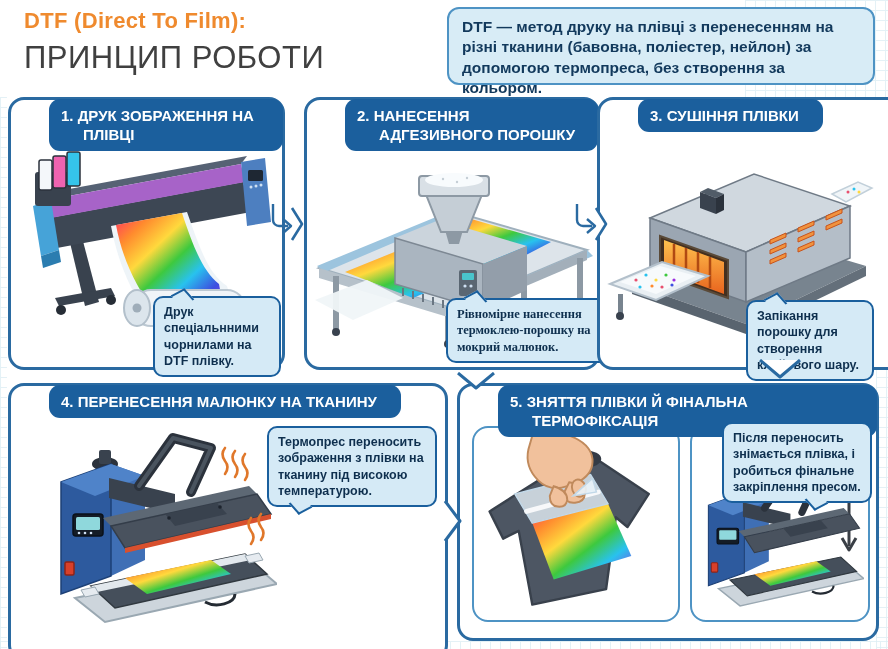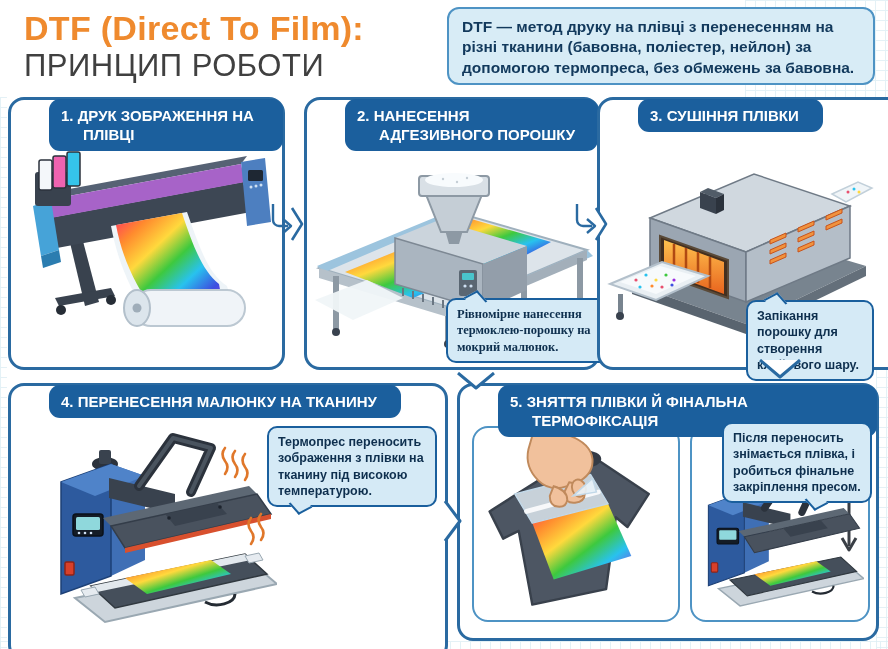--- a/index.html
+++ b/index.html
@@ -11,21 +11,21 @@
   }
   .grid-patch{
     position:absolute;z-index:0;opacity:.75;
     background-image:
       linear-gradient(to right,#dcedf3 1px,transparent 1px),
       linear-gradient(to bottom,#dcedf3 1px,transparent 1px);
     background-size:10px 10px;
   }
   
   .title-block{position:absolute;left:24px;top:2px;z-index:2;}
-  .title-l1{font-size:34px;line-height:37px;font-weight:800;color:#EF8A2E;letter-spacing:.3px;margin-top:8px;}
+  .title-l1{font-size:22px;line-height:37px;font-weight:800;color:#EF8A2E;letter-spacing:.3px;}
   .title-l2{font-size:31px;line-height:37px;font-weight:400;color:#404040;letter-spacing:.5px;}
   .intro-box{
     position:absolute;left:447px;top:7px;width:428px;height:78px;box-sizing:border-box;z-index:2;
     background:#D8ECF6;border:2px solid #4E93C4;border-radius:12px;
     padding:8px 13px;font-size:15.5px;font-weight:600;color:#12395C;line-height:1.32;
   }
   
   .card{position:absolute;background:#fff;border:3px solid #2A6AA1;border-radius:16px;box-sizing:border-box;z-index:1;padding-left:39px;}
   #card1{left:8px;top:97px;width:277px;height:273px;}
   #card2{left:304px;top:97px;width:296px;height:273px;}
@@ -69,21 +69,21 @@
   <div class="grid-patch" style="left:745px;top:0;width:143px;height:97px;"></div>
   <div class="grid-patch" style="left:876px;top:97px;width:12px;height:552px;"></div>
   <div class="grid-patch" style="left:0;top:641px;width:888px;height:8px;"></div>
   <div class="grid-patch" style="left:0;top:97px;width:7px;height:552px;"></div>
 
   <div class="title-block">
     <div class="title-l1">DTF (Direct To Film):</div>
     <div class="title-l2">ПРИНЦИП РОБОТИ</div>
   </div>
 
-  <div class="intro-box">DTF — метод друку на плівці з перенесенням на різні тканини (бавовна, поліестер, нейлон) за допомогою термопреса, без обмежень за бавовна.</div>
+  <div class="intro-box">DTF — метод друку на плівці з перенесенням на різні тканини (бавовна, поліестер, нейлон) за допомогою термопреса, без створення за кольором.</div>
 
   <div class="card" id="card1">
     <div class="card-header hdr-block">1. ДРУК ЗОБРАЖЕННЯ НА ПЛІВЦІ</div>
     <svg class="illus" style="left:4px;top:34px;" width="262" height="206" viewBox="0 0 262 206">
       <defs>
         <linearGradient id="rb1" x1="0" y1="0" x2="1" y2="1">
           <stop offset="0" stop-color="#ff2e63"></stop>
             <stop offset="0.18" stop-color="#ff8a2e"></stop>
           <stop offset="0.36" stop-color="#ffd93d"></stop>
             <stop offset="0.52" stop-color="#3ec93e"></stop>
@@ -123,20 +123,21 @@
       <g>
         <path d="M96 92 L172 78 C186 118 194 140 212 152 L216 166 L136 186 C114 156 102 124 96 92 Z" fill="#eef4f8"></path>
         <path d="M101 91 L167 79 C179 115 188 137 204 150 L206 161 L140 178 C120 152 107 123 101 91 Z" fill="url(#rb1)"></path>
       </g>
       <g>
         <rect x="118" y="156" width="112" height="36" rx="18" fill="#f0f4f8" stroke="#bcc8d2" stroke-width="2"></rect>
         <ellipse cx="122" cy="174" rx="13" ry="18" fill="#dce5ec" stroke="#b3c0cb" stroke-width="2"></ellipse>
         <circle cx="122" cy="174" r="4.5" fill="#9fadb9"></circle>
       </g>
     </svg>
+    <div class="callout tail-top" id="callout1">Друк спеціальнними чорнилами на DTF плівку.</div>
   </div>
 
   <div class="card" id="card2">
     <div class="card-header hdr-block">2. НАНЕСЕННЯ АДГЕЗИВНОГО ПОРОШКУ</div>
     <svg class="illus" style="left:2px;top:52px;" width="288" height="196" viewBox="0 0 288 196">
       <defs>
         <linearGradient id="rb2" x1="0" y1="0" x2="1" y2="1">
           <stop offset="0" stop-color="#ff2e63"></stop>
             <stop offset="0.18" stop-color="#ff8a2e"></stop>
           <stop offset="0.36" stop-color="#ffd93d"></stop>

